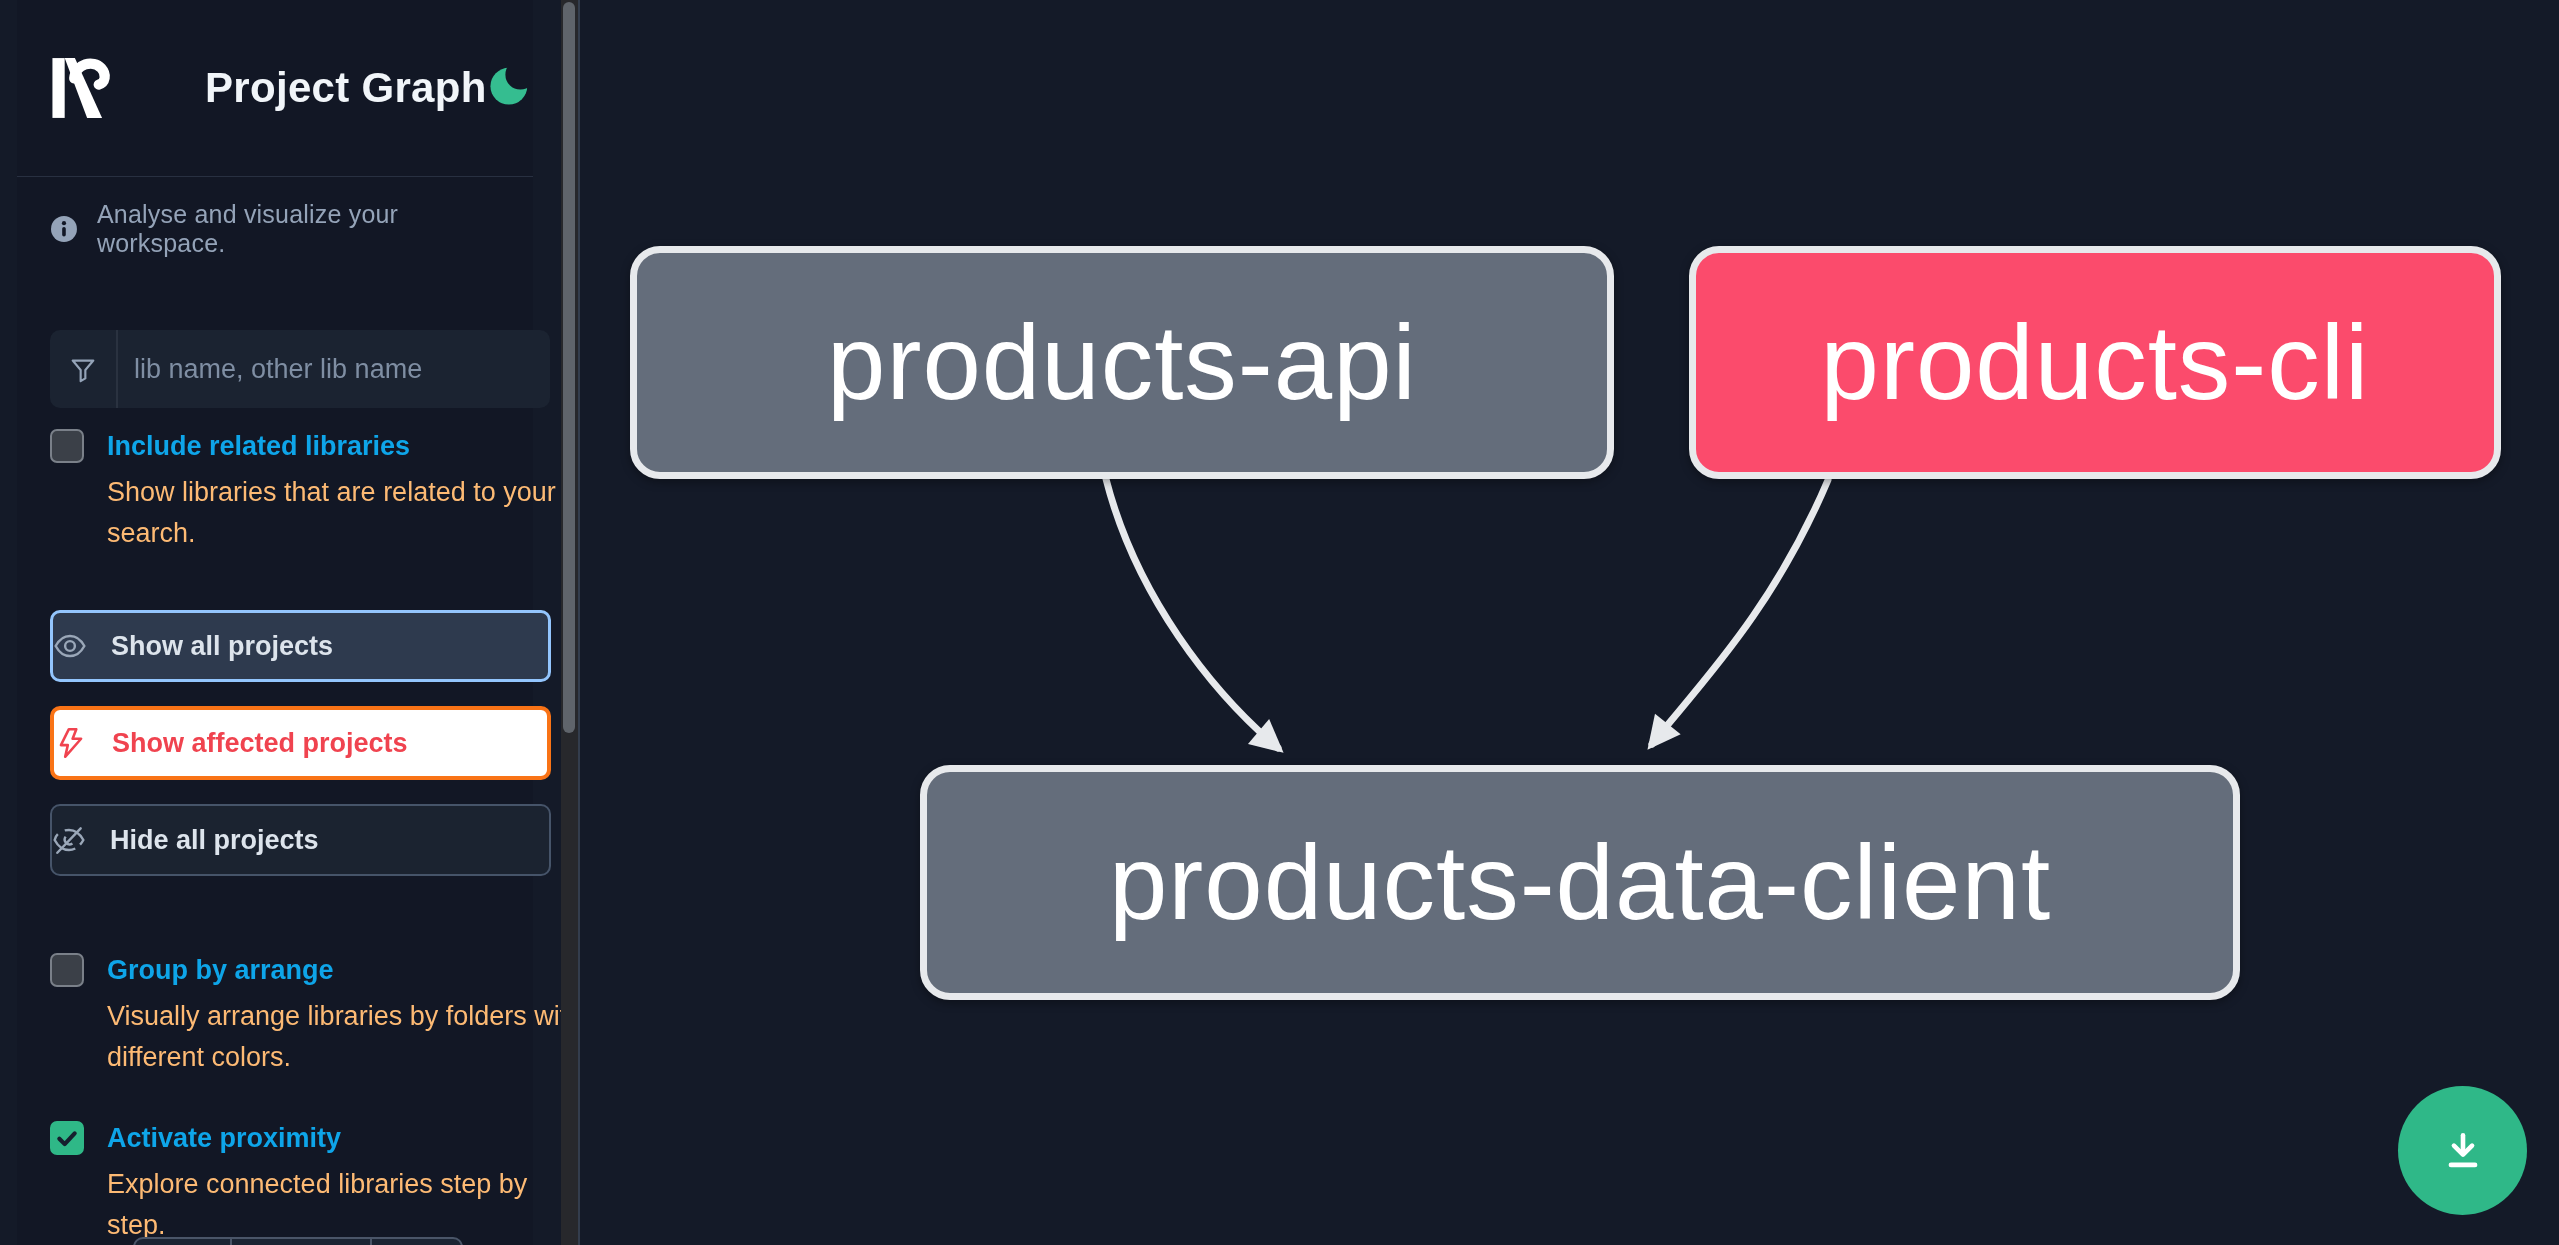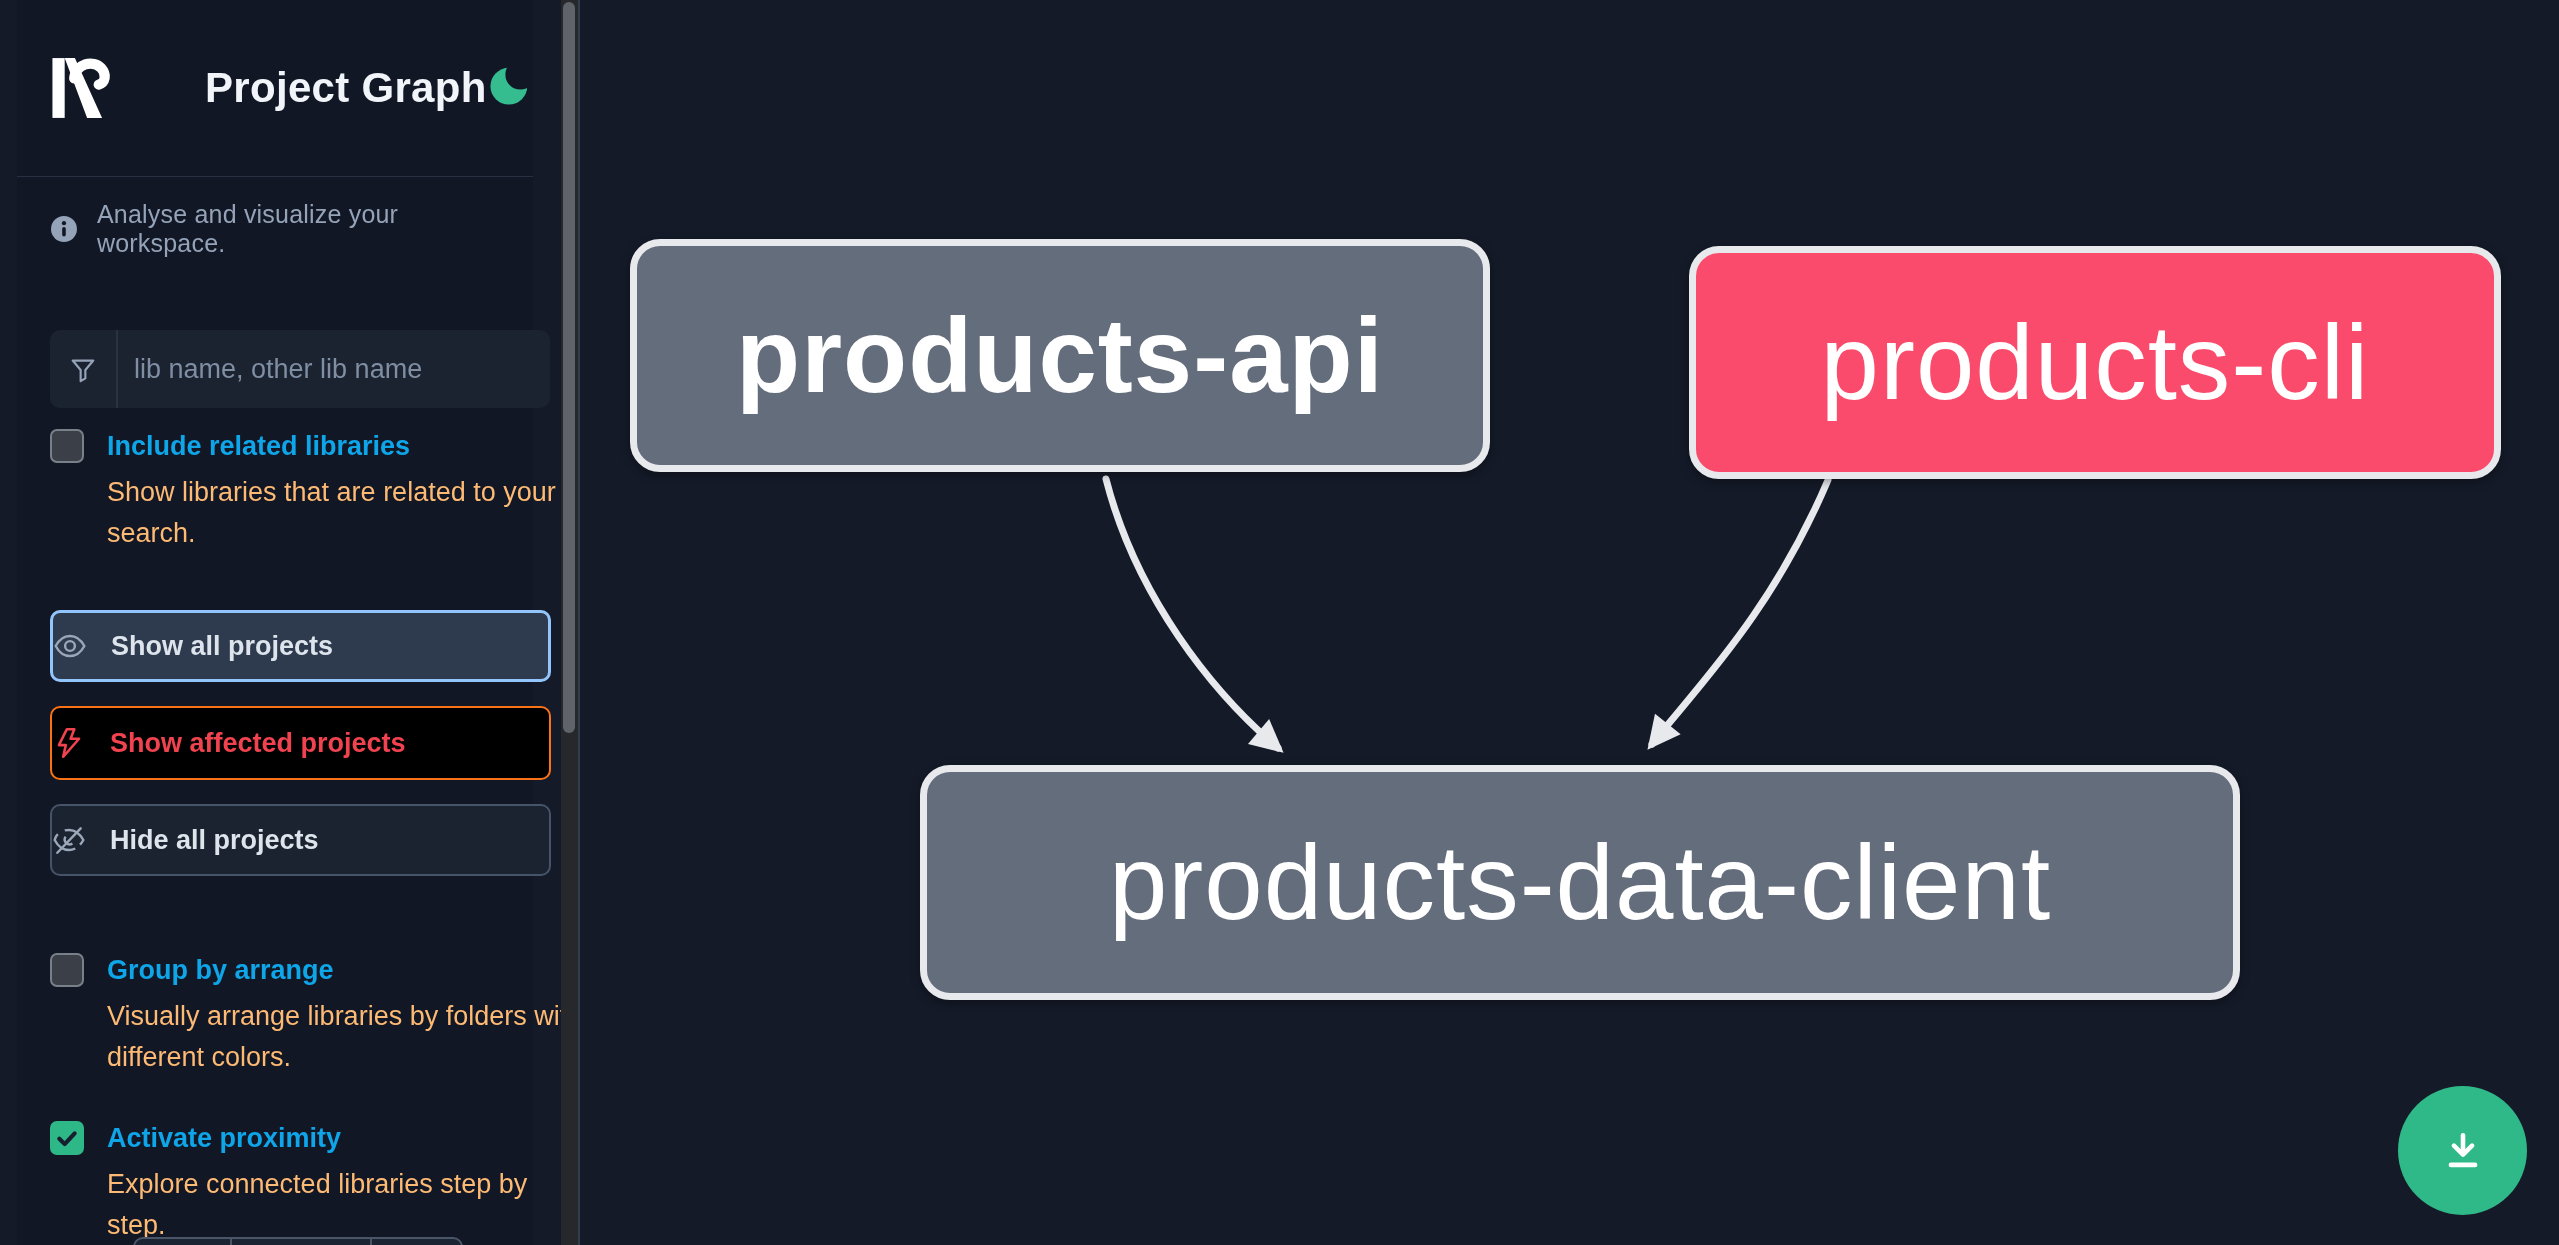--- a/index.html
+++ b/index.html
@@ -23,37 +23,37 @@
   .opt-row{position:absolute;left:33px;width:500px;}
   .opt-row .head{display:flex;align-items:flex-start;}
   .checkbox{width:34px;height:34px;border-radius:7px;background:#3b4048;border:2px solid #7a8089;box-sizing:border-box;flex:0 0 auto;margin-top:1px;display:flex;align-items:center;justify-content:center;cursor:pointer;}
   .checkbox .check{display:none;width:26px;height:26px;}
   .checkbox.checked{background:#2fb887;border-color:#2fb887;}
   .checkbox.checked .check{display:block;}
   .opt-label{margin-left:23px;font-size:27px;font-weight:700;color:#0ea5e9;line-height:37px;}
   .opt-desc{margin-left:57px;margin-top:7px;width:482px;font-size:27px;line-height:41px;color:#fdba74;}
   .sb-btn{position:absolute;left:33px;width:501px;box-sizing:border-box;border-radius:10px;display:flex;align-items:center;gap:24px;font-size:27px;font-weight:700;cursor:pointer;background:#1b2330;border:2px solid #465469;color:#dde4ec;}
   .sb-btn.focused{background:#2e3a4e;border:3px solid #93c5fd;}
-  .sb-btn.affected{background:#000000;border:2px solid #f97316;color:#f0434f;}
+  .sb-btn.affected{background:#ffffff;border:4px solid #f97316;color:#f0434f;}
   .btn-icon{width:34px;height:34px;flex:0 0 auto;}
   .stepper{position:absolute;left:116px;top:1237px;width:330px;height:44px;display:flex;background:#1b2433;border:2px solid #4a5568;border-radius:10px 10px 0 0;box-sizing:border-box;overflow:hidden;}
   .stepper .cell{height:100%;box-sizing:border-box;}
   .stepper .cell+.cell{border-left:2px solid #4a5568;}
   .stepper .c1{width:95px;} .stepper .c2{width:140px;} .stepper .c3{flex:1;}
   
   .scroll-track{position:absolute;left:561px;top:0;width:17px;height:1245px;background:#27282c;}
   .scroll-thumb{position:absolute;left:2px;top:2px;width:12px;height:731px;border-radius:7px;background:#5f646b;cursor:grab;}
   .main-edge{position:absolute;left:578px;top:0;width:2px;height:1245px;background:#333d4d;}
   
   .main{position:absolute;left:580px;top:0;width:1979px;height:1245px;background:#141a28;}
   .edges{position:absolute;left:0;top:0;}
   .node{position:absolute;box-sizing:border-box;border:7px solid #e7e9ec;border-radius:30px;display:flex;align-items:center;justify-content:center;color:#ffffff;font-size:105px;letter-spacing:1px;box-shadow:0 3px 10px rgba(0,0,0,.35);cursor:pointer;}
   .node.default{background:#646d7b;}
   .node.affected{background:#fb4b6c;}
-  .node-api{left:50px;top:239px;width:860px;height:233px;font-weight:bold;}
+  .node-api{left:50px;top:246px;width:984px;height:233px;}
   .node-cli{left:1109px;top:246px;width:812px;height:233px;}
   .node-data{left:340px;top:765px;width:1320px;height:235px;}
   .fab{position:absolute;left:1818px;top:1086px;width:129px;height:129px;border-radius:50%;background:#2fb888;display:flex;align-items:center;justify-content:center;cursor:pointer;}
 </style>
 </head>
 <body>
 
 <aside class="sidebar">
   <div class="sb-header">
     <svg class="logo" viewBox="0 0 100 100" aria-hidden="true">

